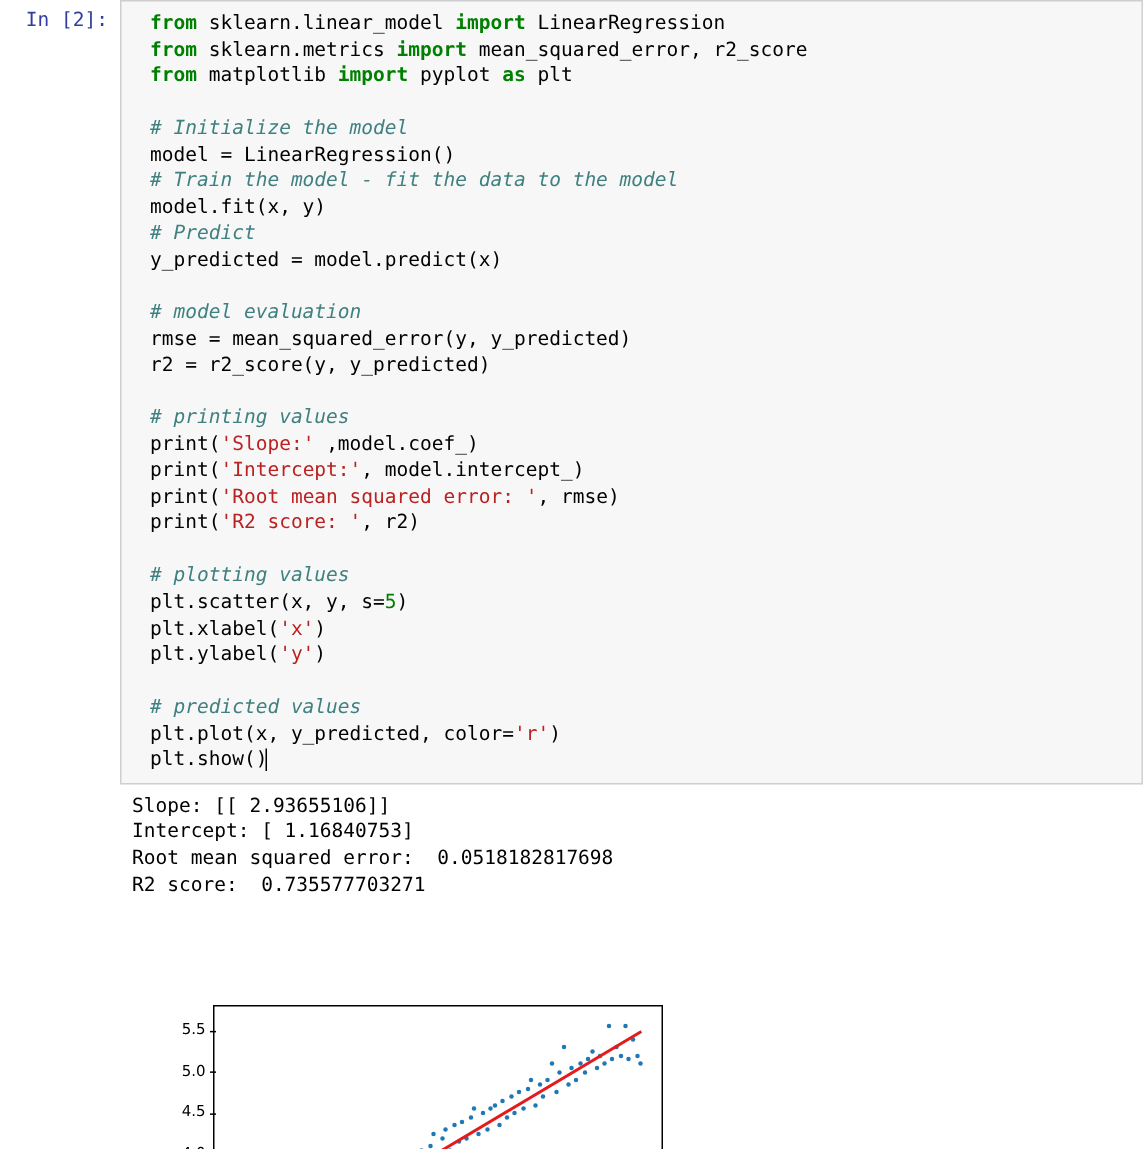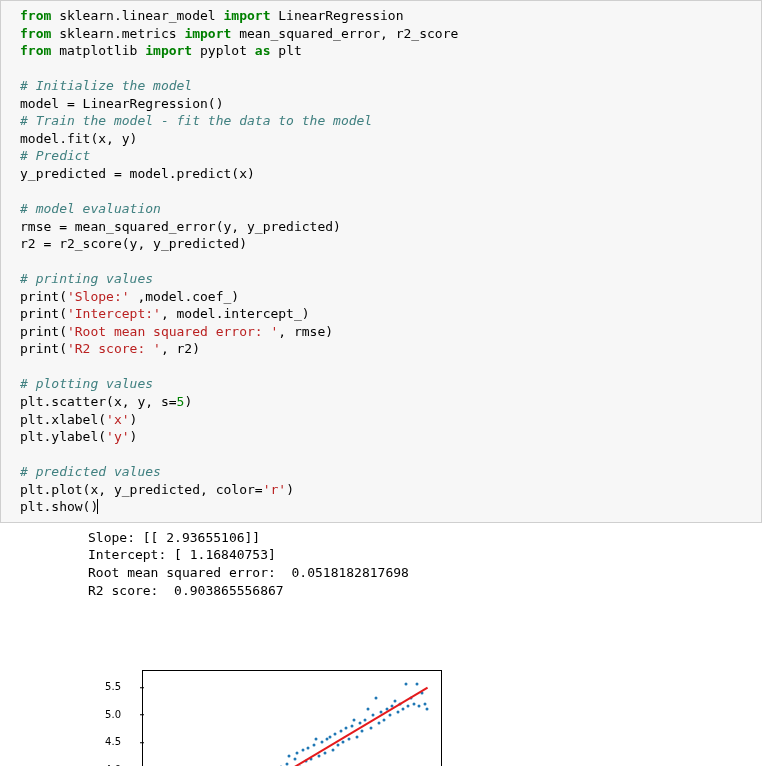--- a/index.html
+++ b/index.html
@@ -87,21 +87,21 @@
     position: absolute;
     background: #e41a1c;
     height: 2px;
     transform-origin: left center;
   }
   .y-tick {
     position: absolute;
     right: 100%;
     width: 50px;
     text-align: right;
-    padding-right: 22px;
+    padding-right: 6px;
     font-size: 10px;
     transform: translateY(-50%);
     font-family: "DejaVu Sans", Arial, sans-serif;
   }
   .y-tick::after {
     content: "";
     position: absolute;
     right: -1px;
     top: 50%;
     width: 4px;
@@ -118,20 +118,21 @@
     align-items: center;
     justify-content: center;
     font-size: 11px;
     font-family: "DejaVu Sans", Arial, sans-serif;
   }
 </style>
 </head>
 <body>
 
 <div class="cell">
+  <div class="prompt">In [2]:</div>
   <div class="input-area"><span class="tok-kw">from</span><span class="tok-nm"> sklearn.linear_model </span><span class="tok-kw">import</span><span class="tok-nm"> LinearRegression</span>
 <span class="tok-kw">from</span><span class="tok-nm"> sklearn.metrics </span><span class="tok-kw">import</span><span class="tok-nm"> mean_squared_error, r2_score</span>
 <span class="tok-kw">from</span><span class="tok-nm"> matplotlib </span><span class="tok-kw">import</span><span class="tok-nm"> pyplot </span><span class="tok-kw">as</span><span class="tok-nm"> plt</span>
 
 <span class="tok-cm"># Initialize the model</span>
 <span class="tok-nm">model = LinearRegression()</span>
 <span class="tok-cm"># Train the model - fit the data to the model</span>
 <span class="tok-nm">model.fit(x, y)</span>
 <span class="tok-cm"># Predict</span>
 <span class="tok-nm">y_predicted = model.predict(x)</span>
@@ -154,21 +155,21 @@
 <span class="tok-cm"># predicted values</span>
 <span class="tok-nm">plt.plot(x, y_predicted, color=</span><span class="tok-str">'r'</span><span class="tok-nm">)</span>
 <span class="tok-nm">plt.show()</span><span class="cursor"></span></div>
 </div>
 
 <div class="cell">
   <div class="prompt output"></div>
   <div class="output-area"><span>Slope: [[ 2.93655106]]</span>
 <span>Intercept: [ 1.16840753]</span>
 <span>Root mean squared error:  0.0518182817698</span>
-<span>R2 score:  0.903865556867</span>
+<span>R2 score:  0.735577703271</span>
 
 <div class="chart-wrap">
   <div class="chart">
     <div class="chart-plot" id="plot-area"><div class="y-tick" style="top: 99px;">4.0</div><div class="y-tick" style="top: 71.5px;">4.5</div><div class="y-tick" style="top: 44px;">5.0</div><div class="y-tick" style="top: 16.5px;">5.5</div><div class="chart-point" style="left: 138.164px; top: 96.25px;"></div><div class="chart-point" style="left: 143.582px; top: 93.5px;"></div><div class="chart-point" style="left: 146.291px; top: 85.25px;"></div><div class="chart-point" style="left: 151.709px; top: 88px;"></div><div class="chart-point" style="left: 154.418px; top: 82.5px;"></div><div class="chart-point" style="left: 157.127px; top: 96.25px;"></div><div class="chart-point" style="left: 159.836px; top: 79.75px;"></div><div class="chart-point" style="left: 162.545px; top: 90.75px;"></div><div class="chart-point" style="left: 165.255px; top: 77px;"></div><div class="chart-point" style="left: 167.964px; top: 88px;"></div><div class="chart-point" style="left: 170.673px; top: 74.25px;"></div><div class="chart-point" style="left: 173.382px; top: 68.75px;"></div><div class="chart-point" style="left: 176.091px; top: 85.25px;"></div><div class="chart-point" style="left: 178.8px; top: 71.5px;"></div><div class="chart-point" style="left: 181.509px; top: 82.5px;"></div><div class="chart-point" style="left: 184.218px; top: 68.75px;"></div><div class="chart-point" style="left: 186.927px; top: 66px;"></div><div class="chart-point" style="left: 189.636px; top: 79.75px;"></div><div class="chart-point" style="left: 192.345px; top: 63.25px;"></div><div class="chart-point" style="left: 195.055px; top: 74.25px;"></div><div class="chart-point" style="left: 197.764px; top: 60.5px;"></div><div class="chart-point" style="left: 200.473px; top: 71.5px;"></div><div class="chart-point" style="left: 203.182px; top: 57.75px;"></div><div class="chart-point" style="left: 205.891px; top: 68.75px;"></div><div class="chart-point" style="left: 208.6px; top: 55px;"></div><div class="chart-point" style="left: 211.309px; top: 49.5px;"></div><div class="chart-point" style="left: 214.018px; top: 66px;"></div><div class="chart-point" style="left: 216.727px; top: 52.25px;"></div><div class="chart-point" style="left: 219.436px; top: 60.5px;"></div><div class="chart-point" style="left: 222.145px; top: 49.5px;"></div><div class="chart-point" style="left: 224.855px; top: 38.5px;"></div><div class="chart-point" style="left: 227.564px; top: 57.75px;"></div><div class="chart-point" style="left: 230.273px; top: 44px;"></div><div class="chart-point" style="left: 232.982px; top: 27.5px;"></div><div class="chart-point" style="left: 235.691px; top: 52.25px;"></div><div class="chart-point" style="left: 238.4px; top: 41.25px;"></div><div class="chart-point" style="left: 241.109px; top: 49.5px;"></div><div class="chart-point" style="left: 243.818px; top: 38.5px;"></div><div class="chart-point" style="left: 246.527px; top: 44px;"></div><div class="chart-point" style="left: 249.236px; top: 35.75px;"></div><div class="chart-point" style="left: 251.945px; top: 30.25px;"></div><div class="chart-point" style="left: 254.655px; top: 41.25px;"></div><div class="chart-point" style="left: 257.364px; top: 33px;"></div><div class="chart-point" style="left: 260.073px; top: 38.5px;"></div><div class="chart-point" style="left: 262.782px; top: 13.75px;"></div><div class="chart-point" style="left: 265.491px; top: 35.75px;"></div><div class="chart-point" style="left: 268.2px; top: 27.5px;"></div><div class="chart-point" style="left: 270.909px; top: 33px;"></div><div class="chart-point" style="left: 273.618px; top: 13.75px;"></div><div class="chart-point" style="left: 276.327px; top: 35.75px;"></div><div class="chart-point" style="left: 279.036px; top: 22px;"></div><div class="chart-point" style="left: 281.745px; top: 33px;"></div><div class="chart-point" style="left: 284.455px; top: 38.5px;"></div><div class="chart-line" style="left: 13.5455px; top: 177.306px; width: 315.4px; transform: rotate(-30.8025deg);"></div></div>
     
     <div class="y-label">y</div>
   </div>
 </div></div>
 </div>
 

